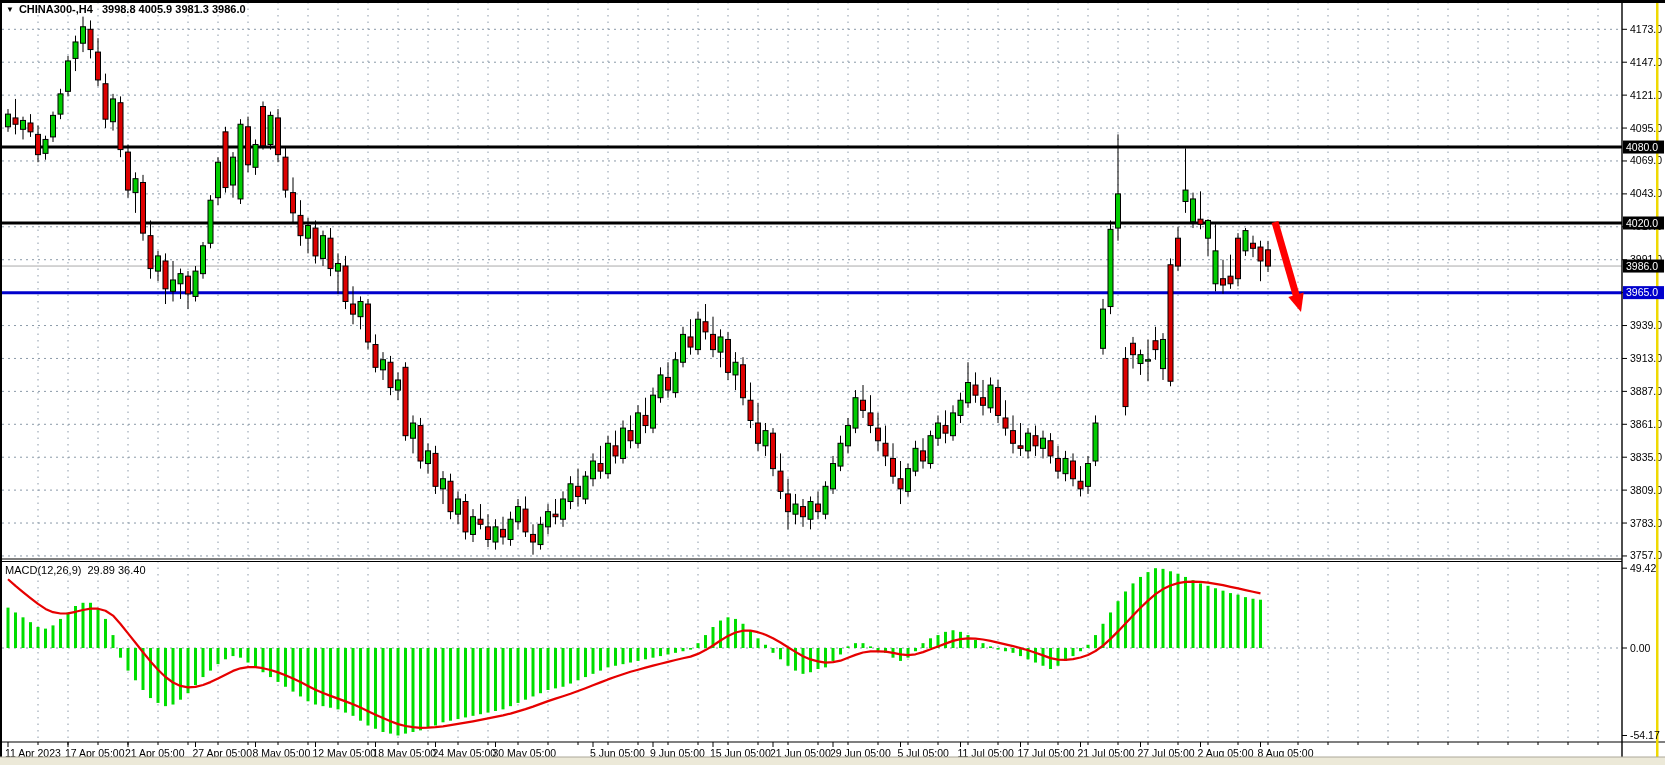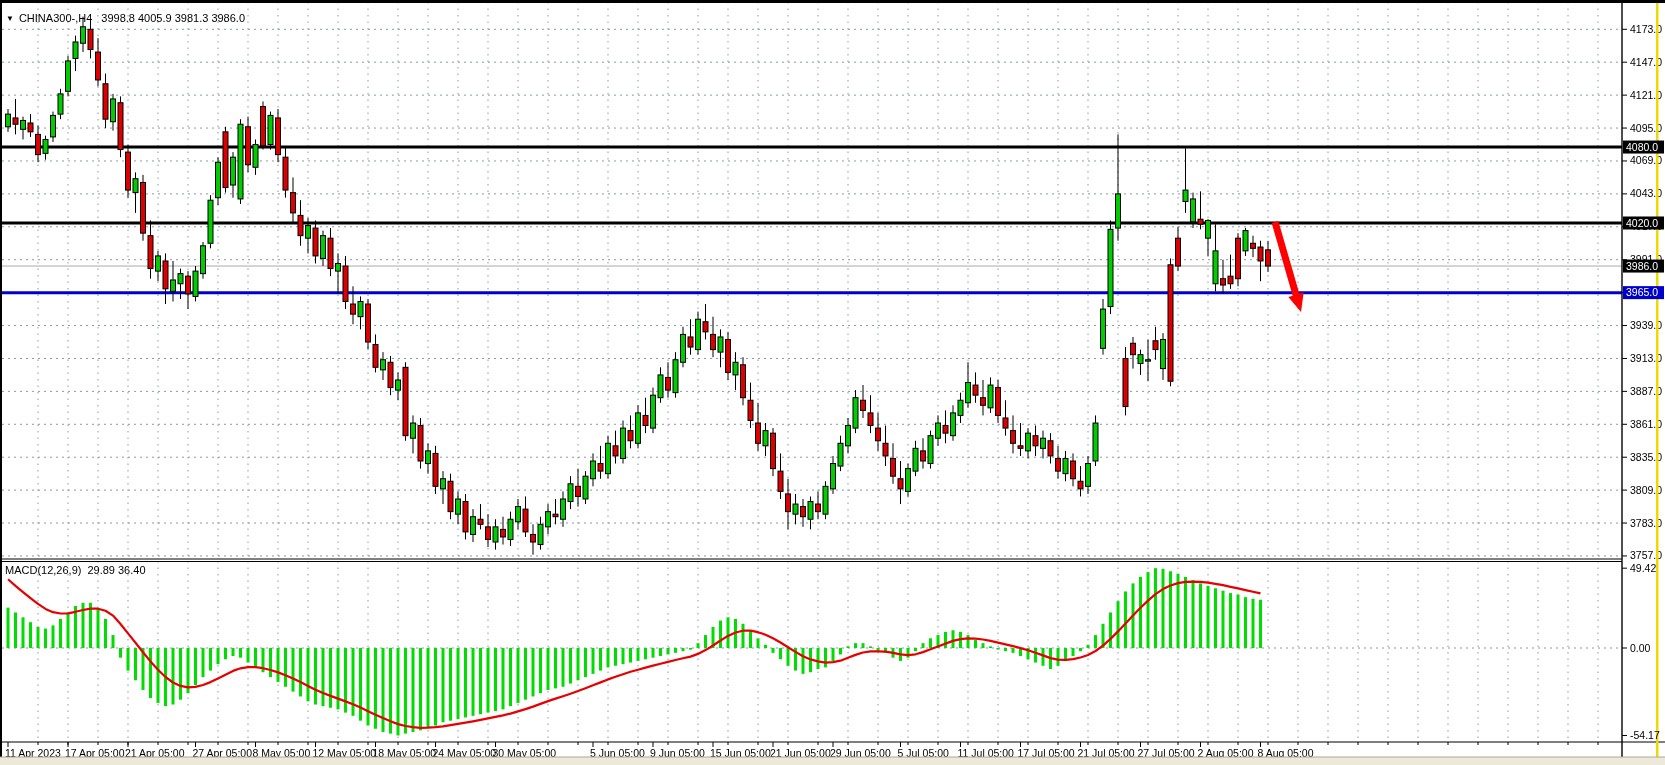--- a/index.html
+++ b/index.html
@@ -774,20 +774,20 @@
         <text x="1630" y="571.6867" font-size="10.5">49.42</text>
         <line x1="1622" y1="648" x2="1627" y2="648" stroke="#000" stroke-width="1"></line>
         <text x="1630" y="651.5" font-size="10.5">0.00</text>
         <line x1="1622" y1="735.48455" x2="1627" y2="735.48455" stroke="#000" stroke-width="1"></line>
         <text x="1630" y="738.98455" font-size="10.5">-54.17</text>
       </g>
       <rect x="0" y="757" width="1665" height="8" fill="#ECE9D8"></rect>
       <line x1="0" y1="757" x2="1665" y2="757" stroke="#ACA899" stroke-width="1"></line>
     </svg>
 
-  <div class="overlay-label" style="left:6px;top:12px;">
+  <div class="overlay-label" style="left:6px;top:3px;font-weight:bold;">
     <span class="tri">▼</span><span>CHINA300-,H4</span><span class="gap">3998.8 4005.9 3981.3 3986.0</span>
   </div>
 
   <div class="overlay-label" style="left:5px;top:564px;">
     <span>MACD(12,26,9)</span><span class="gap" style="margin-left:6px">29.89 36.40</span>
   </div>
 </div>
 
 </body></html>

